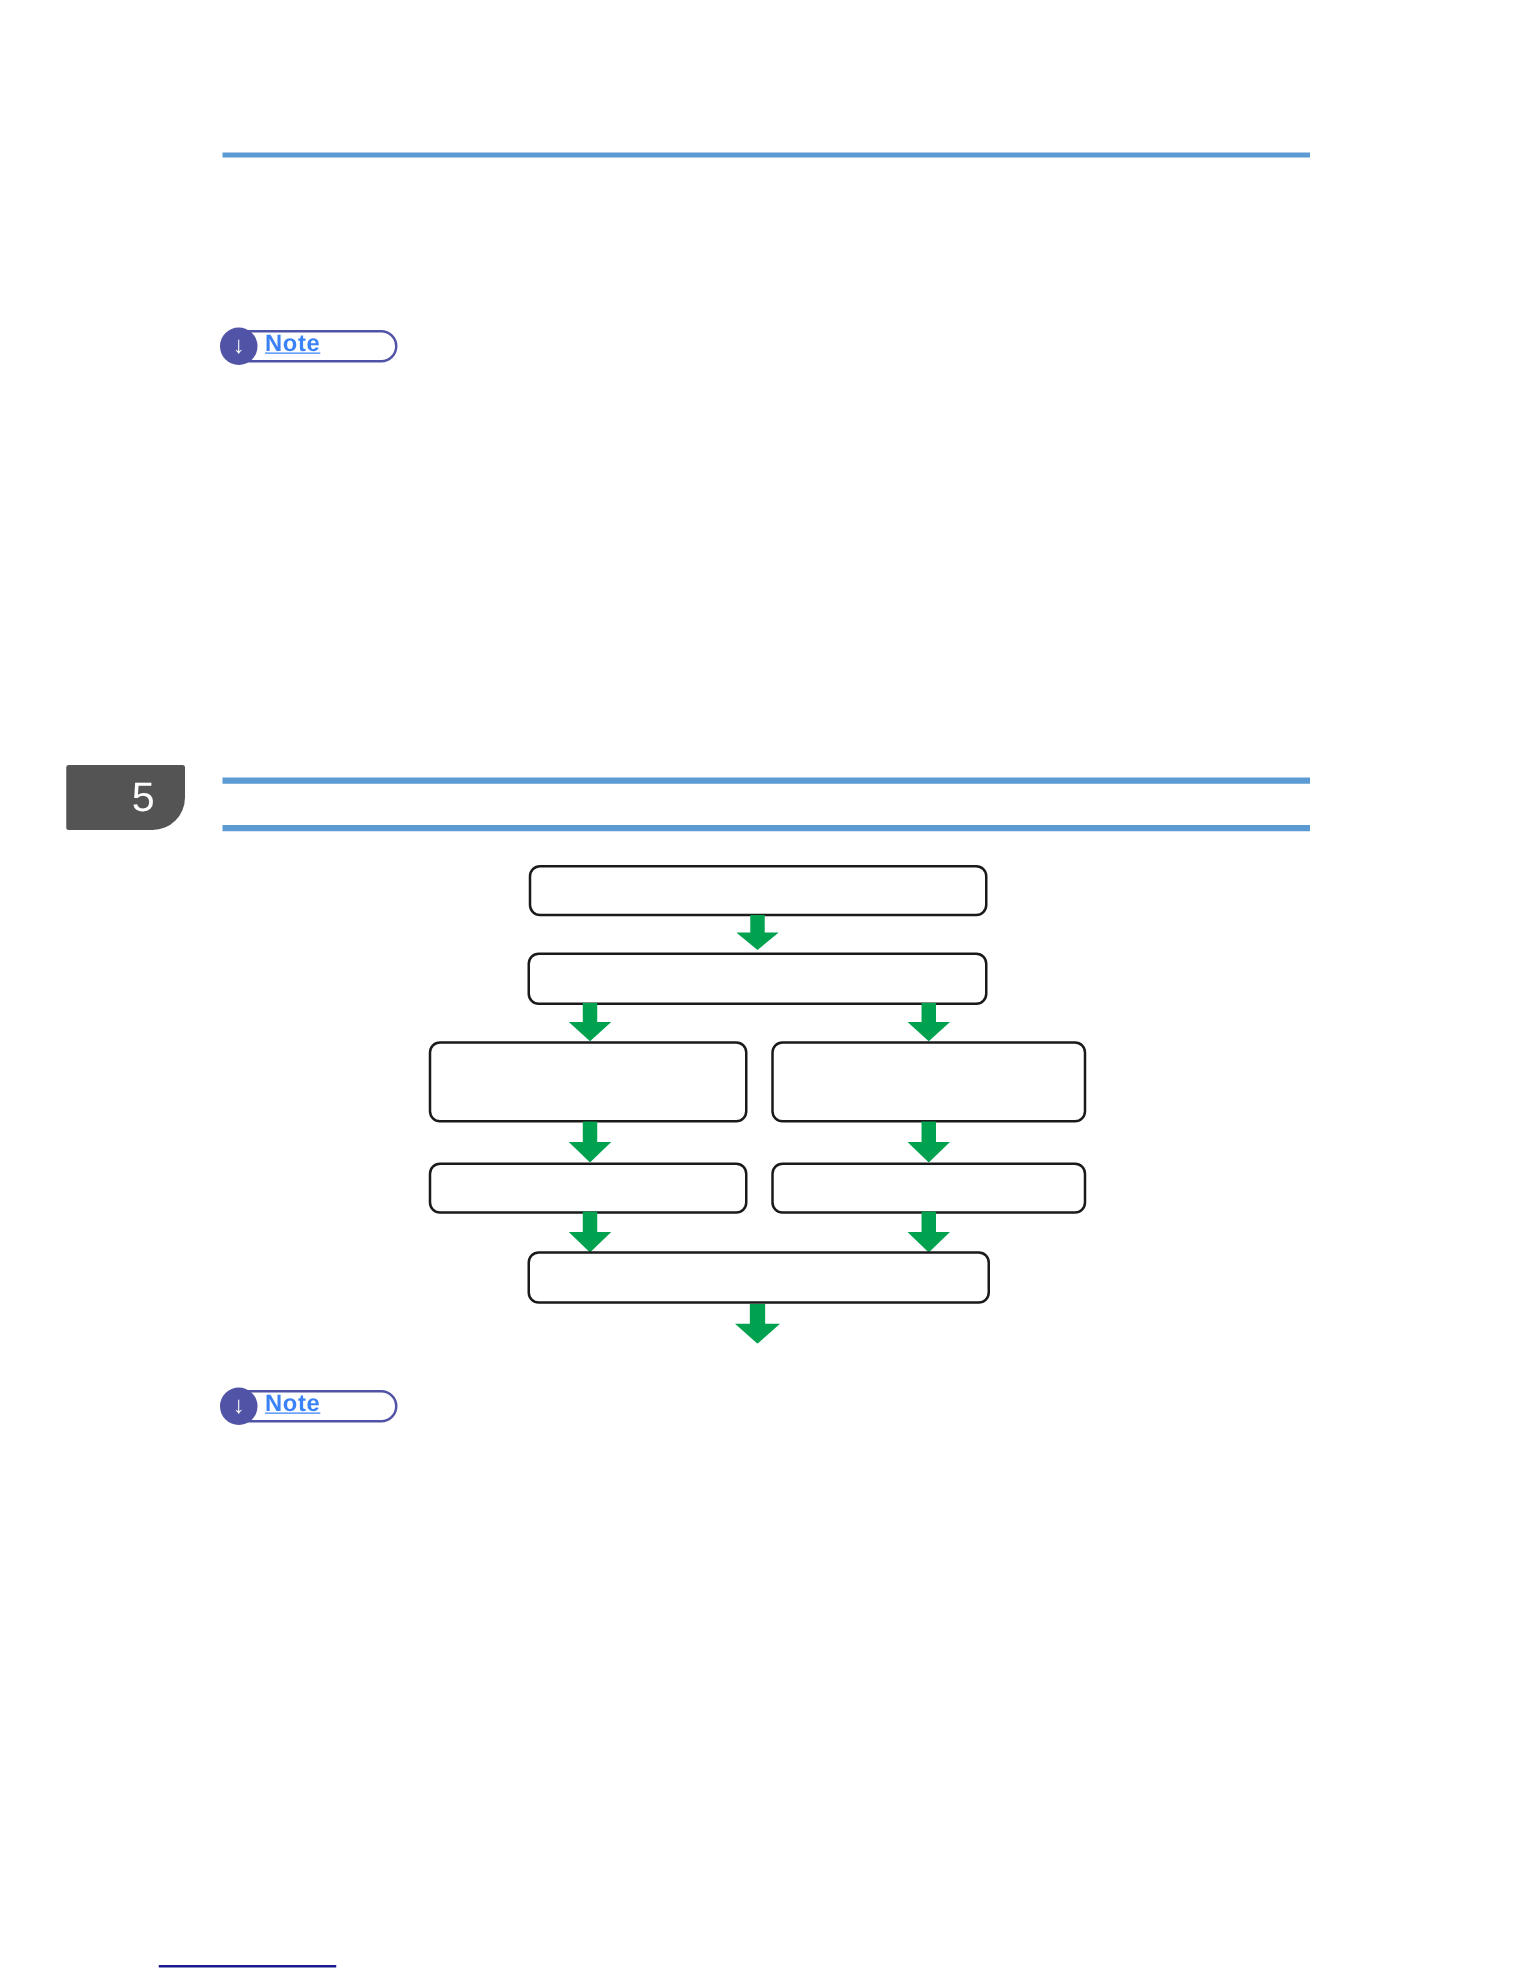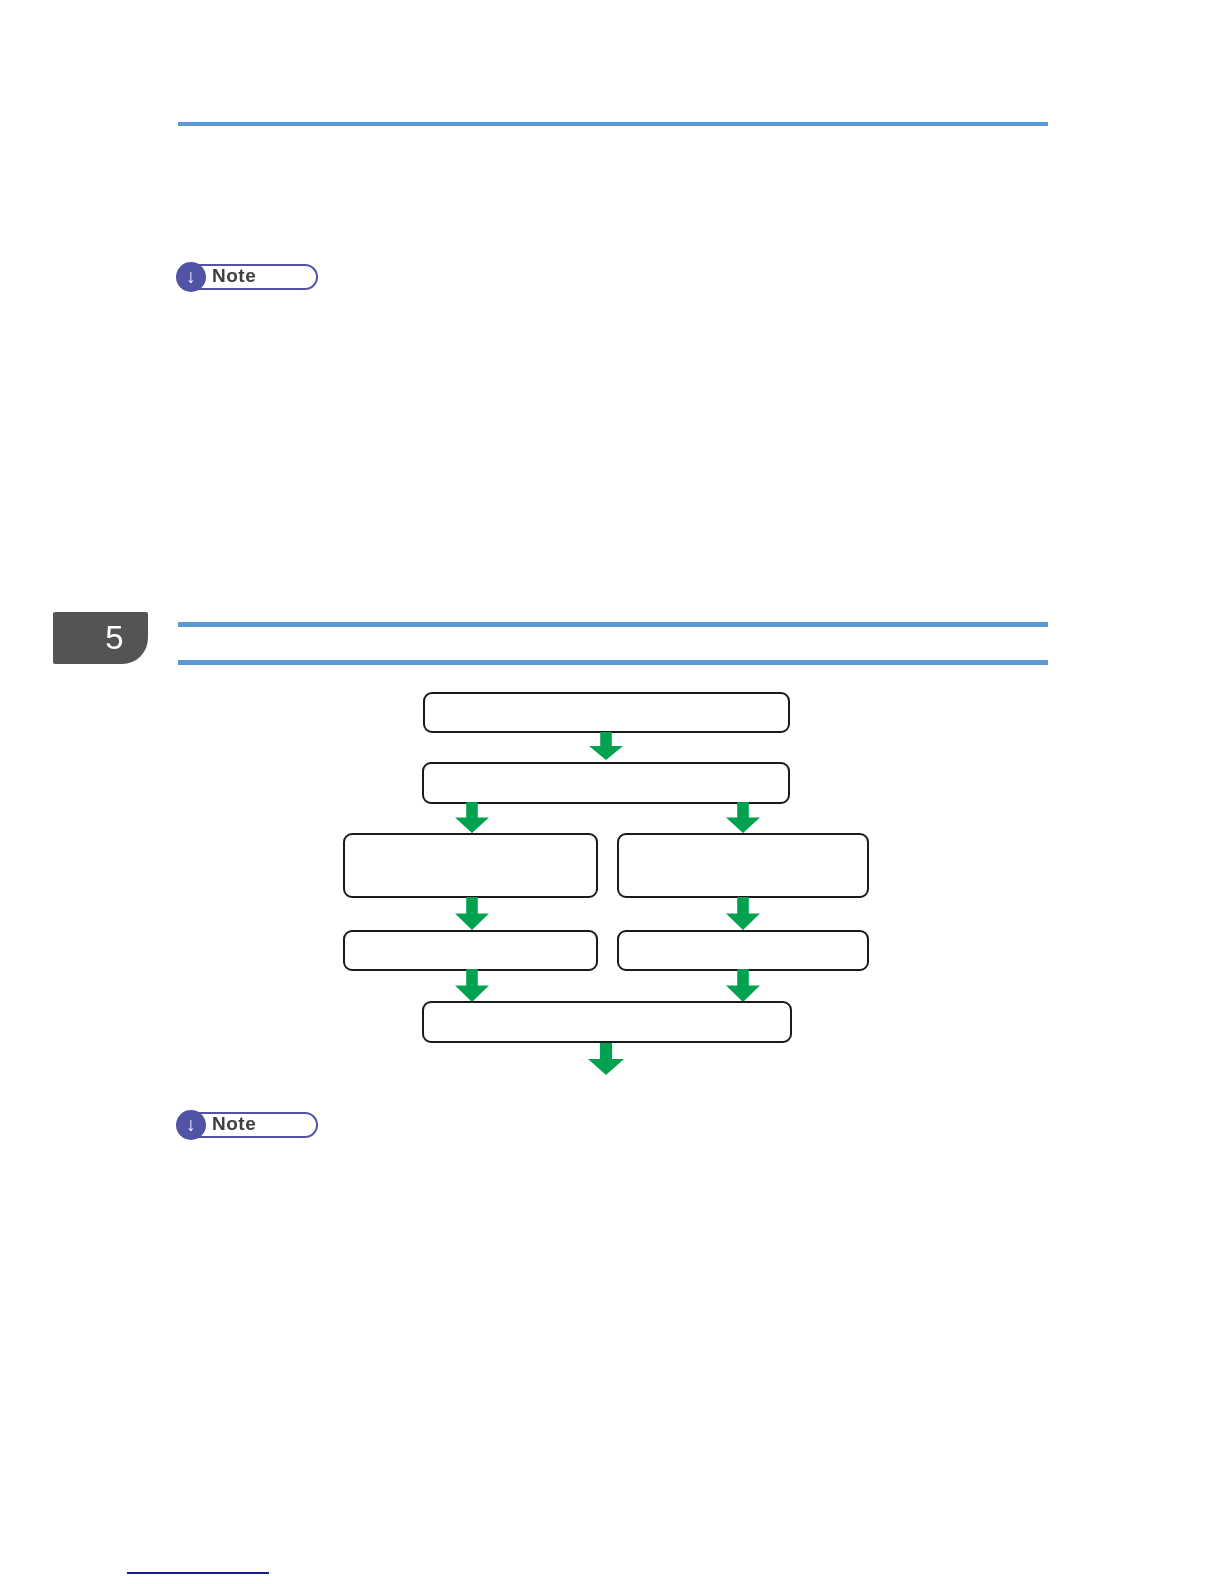--- a/index.html
+++ b/index.html
@@ -75,22 +75,23 @@
     font-weight: bold;
     line-height: 29px;
     text-align: center;
   }
   .note-label {
     position: absolute;
     left: 36px;
     top: 3px;
     font-size: 19px;
     font-weight: bold;
-    color: #404040;
+    color: #3b82f6;
     letter-spacing: 0.5px;
+    text-decoration: underline;
   }
   .note-badge-1 { left: 176px; top: 262px; }
   .note-badge-2 { left: 176px; top: 1110px; }
 
   
   .fbox {
     position: absolute;
     background: #ffffff;
     border: 2px solid #1a1a1a;
     border-radius: 9px;

